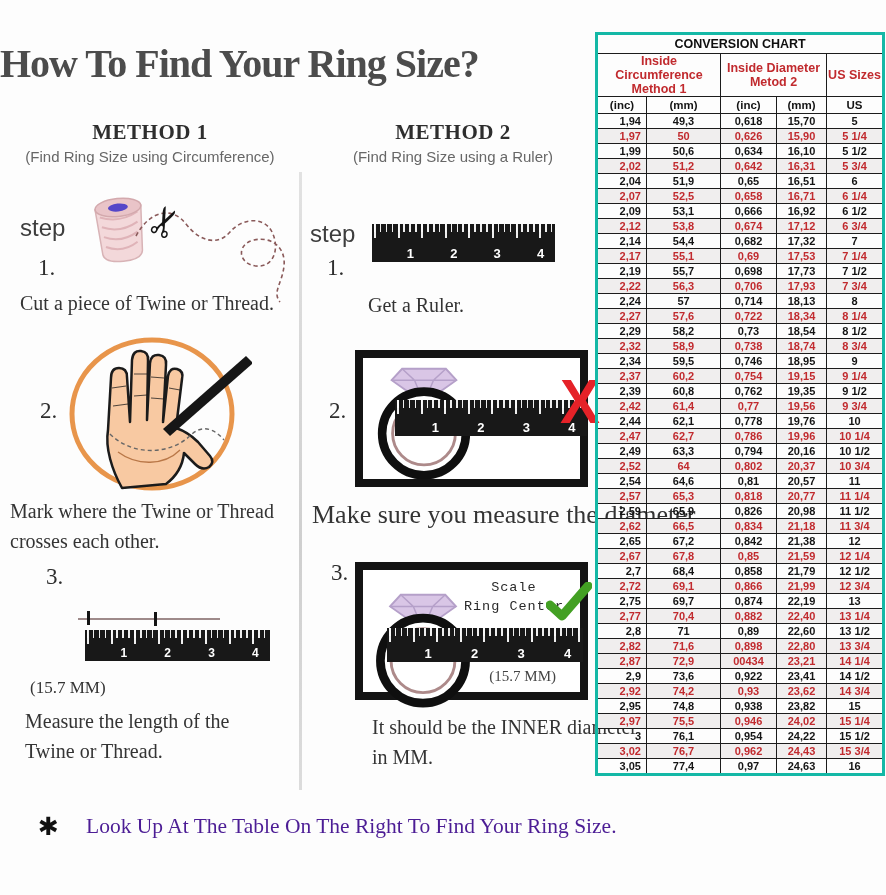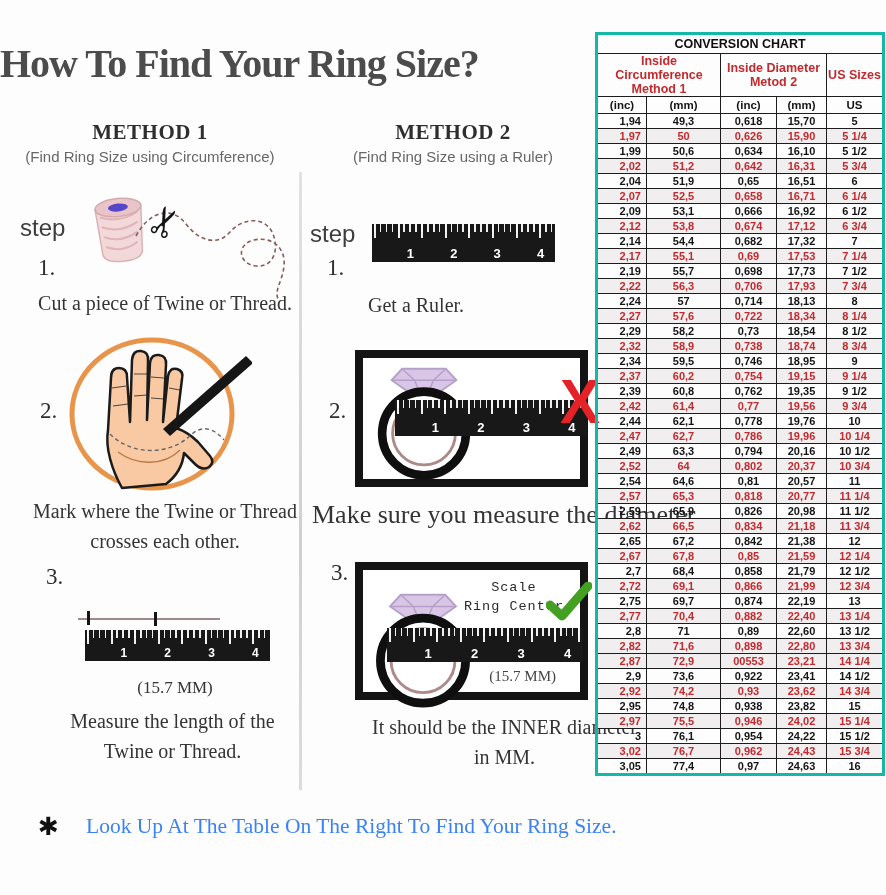--- a/index.html
+++ b/index.html
@@ -1,19 +1,19 @@
 <!DOCTYPE html>
 <html style="--table_red: #c12a2e; --alt_row_bg: #f0eeee; --x_red: #e52228; --check_green: #43a023; --ring_rose: #ad8a8a; --diamond_lavender: #d9c6e6; --hand_skin: #f8c9a2; --circle_orange: #e8954b; --divider_gray: #d7d7d7;"><head>
 <meta charset="utf-8">
 <style>
   html,body{margin:0;padding:0;background:#fff;}
   #canvas{position:relative;width:886px;height:895px;background:#fdfdfd;overflow:hidden;
           font-family:"Liberation Serif",serif;color:#3a3a3a;}
   .abs{position:absolute;}
-  .center{text-align:center;}
+  .center{}
 
   
   .main-title{left:0;top:40px;width:596px;font-size:40px;font-weight:600;
               color:#4c4c4c;letter-spacing:-1px;}
   .method-head{font-size:21px;font-weight:700;color:#2e2e2e;letter-spacing:.5px;text-align:center;}
   .method-sub{font-family:"Liberation Sans",sans-serif;font-size:15px;color:#676767;text-align:center;}
   .divider{left:299px;top:172px;width:3px;height:618px;
            background:linear-gradient(180deg,#e2e2e2,#cfcfcf 60%,#dcdcdc);}
 
   .step-label{font-family:"Liberation Sans",sans-serif;font-size:24px;font-weight:500;color:#3d3d3d;}
@@ -43,21 +43,21 @@
   .scale-label{position:absolute;right:16px;top:8px;font-family:"Liberation Mono","DejaVu Sans Mono",monospace;
                font-size:13.5px;color:#2a2a2a;letter-spacing:1px;line-height:19px;text-align:center;}
   .frame-note{position:absolute;right:24px;top:98px;font-size:15px;color:#444;}
 
   .scissors{font-family:"DejaVu Sans",sans-serif;font-size:40px;color:#141414;
             transform:rotate(-65deg);line-height:1;}
 
   
   .foot-bullet{left:38px;top:812px;font-family:"DejaVu Sans",sans-serif;font-size:25px;
                font-weight:bold;color:#111;}
-  .foot-text{left:86px;top:814px;font-size:21.5px;color:#3b82f6;}
+  .foot-text{left:86px;top:814px;font-size:21.5px;color:#4c1d95;}
 
   
   .conv-wrap{left:595px;top:32px;width:290px;}
   table.conv{border-collapse:collapse;width:290px;font-family:"Liberation Sans",sans-serif;
              border:3px solid #14b8a6;table-layout:fixed;}
   table.conv td,table.conv th{border:1.5px solid #1c1c1c;padding:0;line-height:14px;}
   .t-title{height:18px;font-size:12.5px;font-weight:bold;color:#0e0e0e;text-align:center;}
   .t-group{height:33px;font-size:12.5px;font-weight:bold;color:var(--table_red);
            text-align:center;line-height:16px;}
   .t-sub{height:16px;font-size:11.5px;font-weight:bold;color:#141414;text-align:center;}
@@ -483,21 +483,21 @@
           <tr class="alt">
             <td class="d">2,82</td>
             <td class="d">71,6</td>
             <td class="d">0,898</td>
             <td class="d">22,80</td>
             <td class="d">13 3/4</td>
           </tr>
           <tr class="alt">
             <td class="d">2,87</td>
             <td class="d">72,9</td>
-            <td class="d">00553</td>
+            <td class="d">00434</td>
             <td class="d">23,21</td>
             <td class="d">14 1/4</td>
           </tr>
           <tr>
             <td class="d">2,9</td>
             <td class="d">73,6</td>
             <td class="d">0,922</td>
             <td class="d">23,41</td>
             <td class="d">14 1/2</td>
           </tr>

